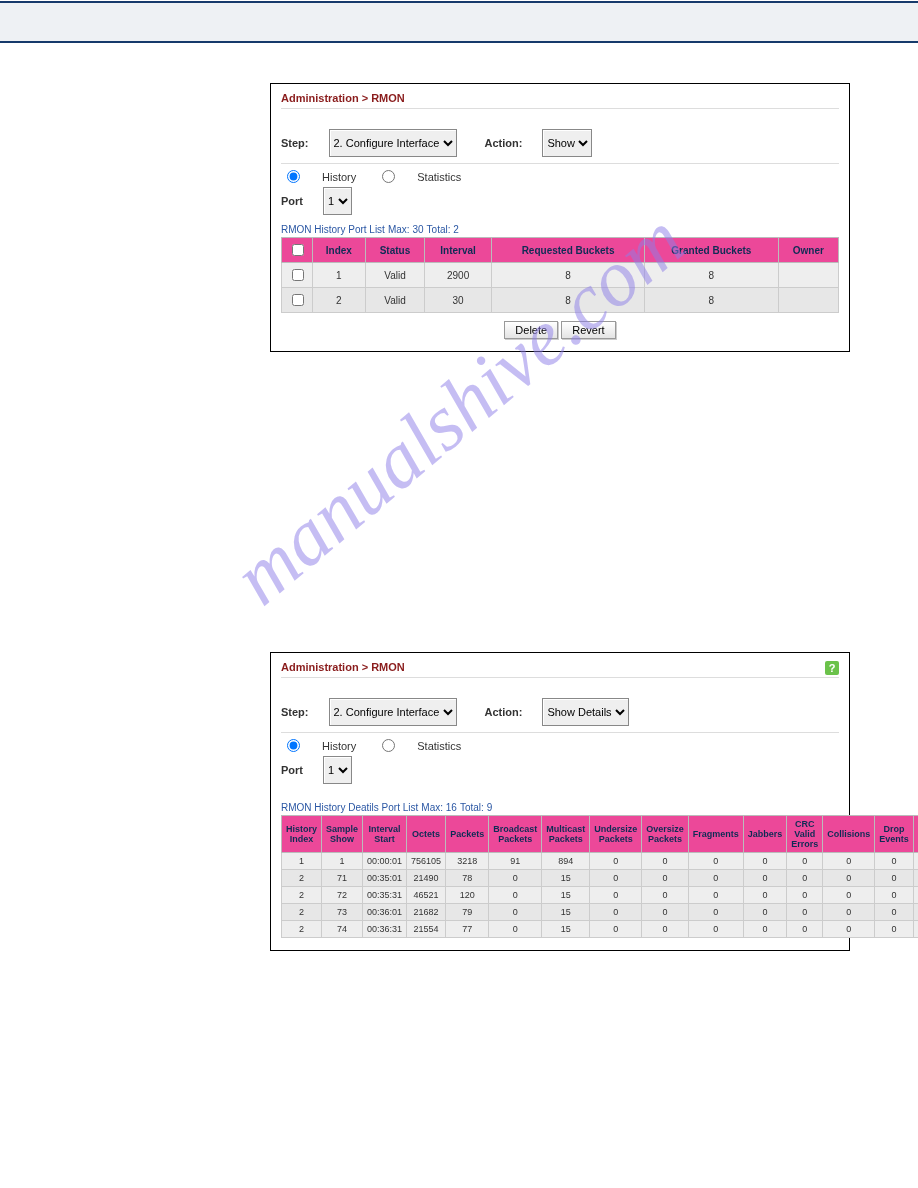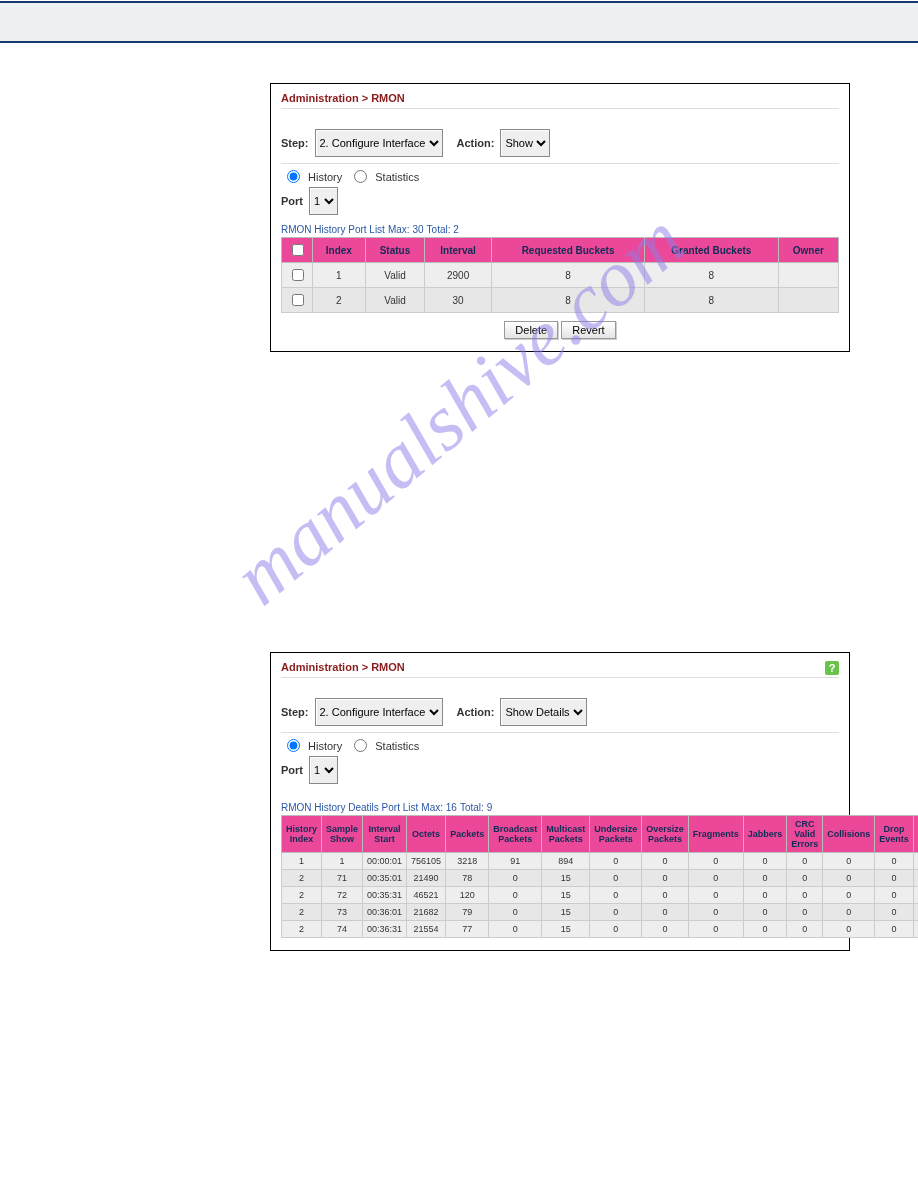--- a/index.html
+++ b/index.html
@@ -44,21 +44,21 @@
     margin-bottom: 40px;
   }
   .panel .crumb {
     color: #8a1c1c;
     font-weight: bold;
     font-size: 11px;
     padding-bottom: 4px;
     border-bottom: 1px solid #ddd;
     margin-bottom: 20px;
   }
-  .row { display:flex; align-items:center; gap:6px; margin:4px 0; flex-wrap:wrap;}
+  .row { display:flex; align-items:center; gap:20px; margin:4px 0; flex-wrap:wrap;}
   label.inline { font-weight:bold; font-size:11px; }
   select.webish {
     font-size:11px;
     background:#efefef;
     border:1px solid #888;
     box-shadow: inset 1px 1px 0 #fff;
     height:28px;
   }
   input[type=radio]{margin:0 2px 0 6px;}
   .divider{border-top:1px solid #ddd;margin:6px 0;}

